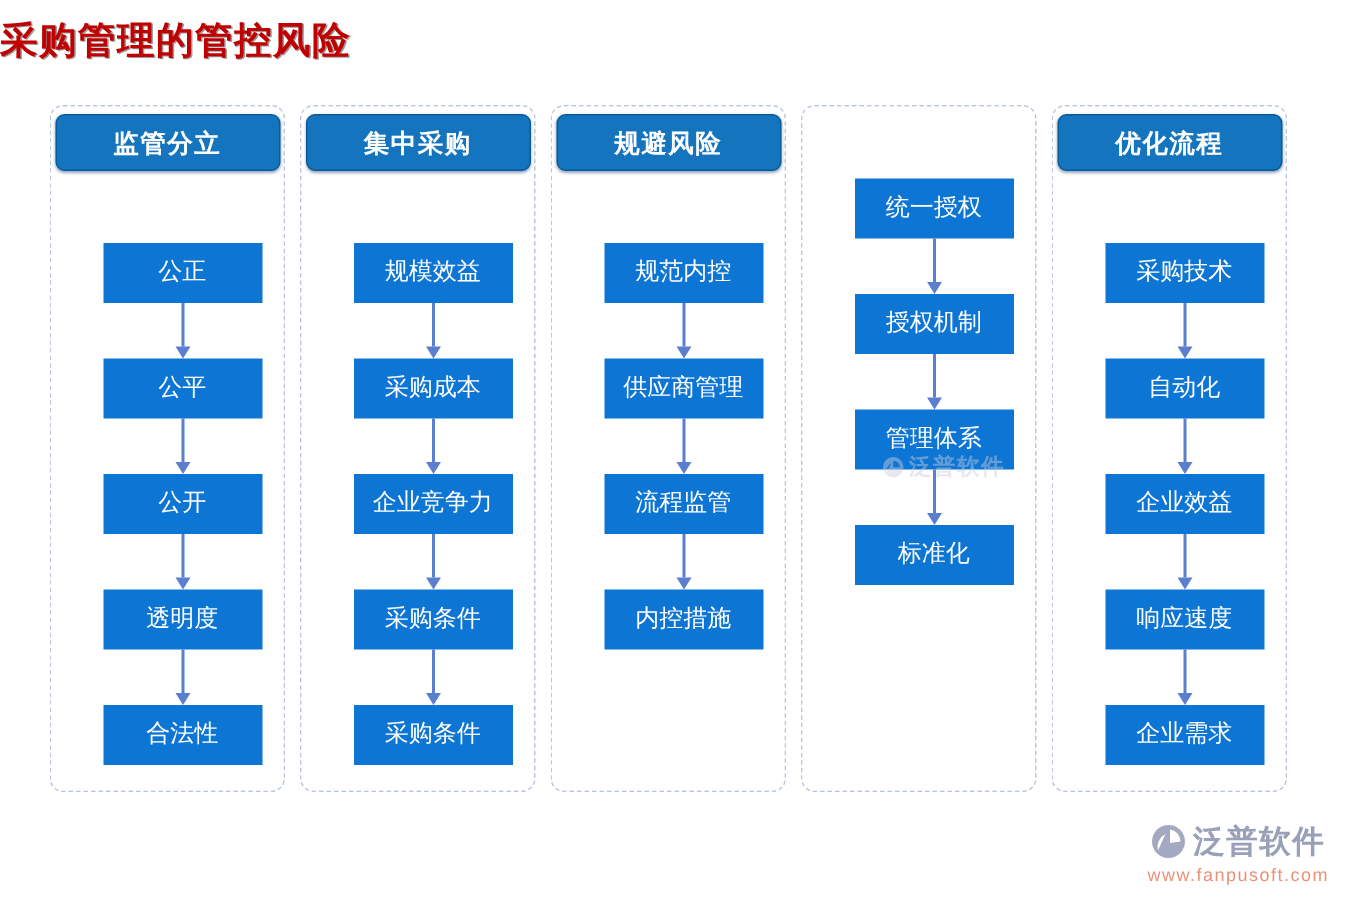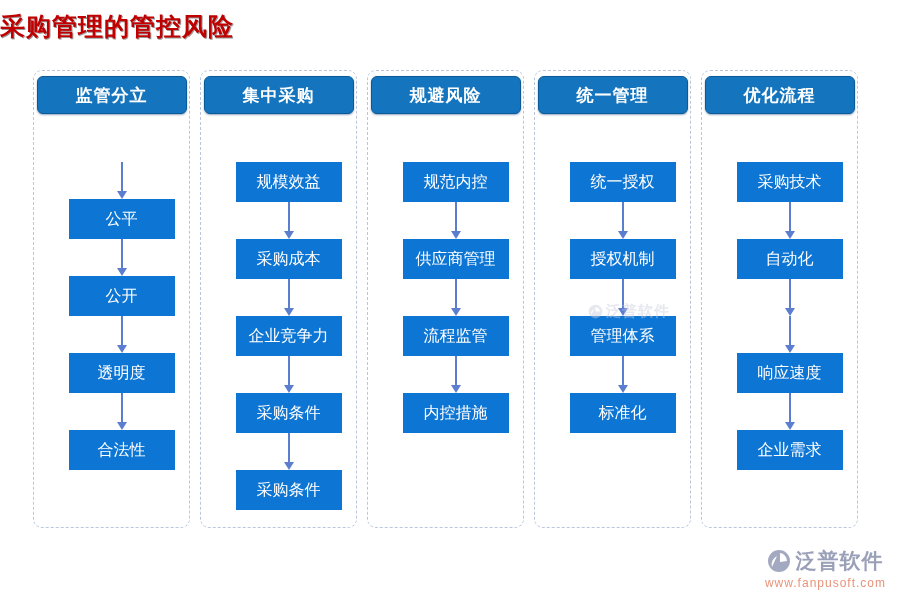--- a/index.html
+++ b/index.html
@@ -140,20 +140,21 @@
 </style>
 </head>
 <body>
 
 <div class="page-title">采购管理的管控风险</div>
 
 <div class="columns">
   <section class="column">
     <div class="col-header">监管分立</div>
     <div class="items">
+  <div class="node">公正</div>
 
   <div class="arrow">
     <div class="arrow-line"></div>
     <div class="arrow-head"></div>
   </div>
 
   <div class="node">公平</div>
 
   <div class="arrow">
     <div class="arrow-line"></div>
@@ -235,21 +236,20 @@
   <div class="arrow">
     <div class="arrow-line"></div>
     <div class="arrow-head"></div>
   </div>
 
   <div class="node">内控措施</div>
 </div>
   </section>
 
   <section class="column">
-    <div class="col-header">统一管理</div>
     <div class="items">
   <div class="node">统一授权</div>
 
   <div class="arrow">
     <div class="arrow-line"></div>
     <div class="arrow-head"></div>
   </div>
 
   <div class="node">授权机制</div>
 
@@ -279,20 +279,21 @@
     <div class="arrow-head"></div>
   </div>
 
   <div class="node">自动化</div>
 
   <div class="arrow">
     <div class="arrow-line"></div>
     <div class="arrow-head"></div>
   </div>
 
+  <div class="node">企业效益</div>
 
   <div class="arrow">
     <div class="arrow-line"></div>
     <div class="arrow-head"></div>
   </div>
 
   <div class="node">响应速度</div>
 
   <div class="arrow">
     <div class="arrow-line"></div>

